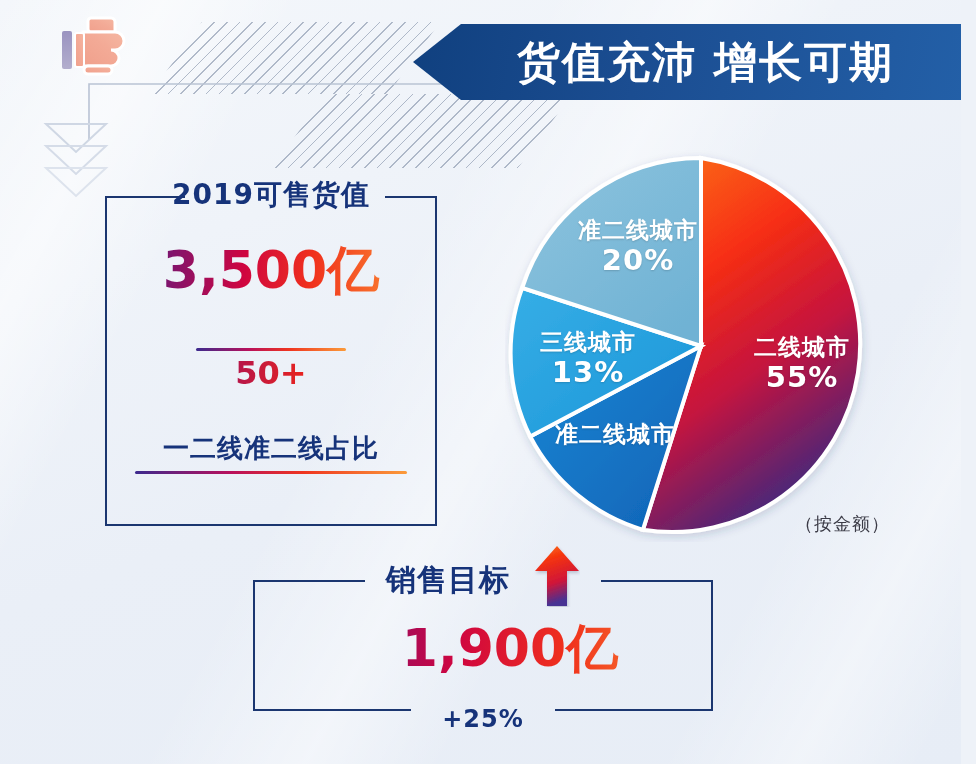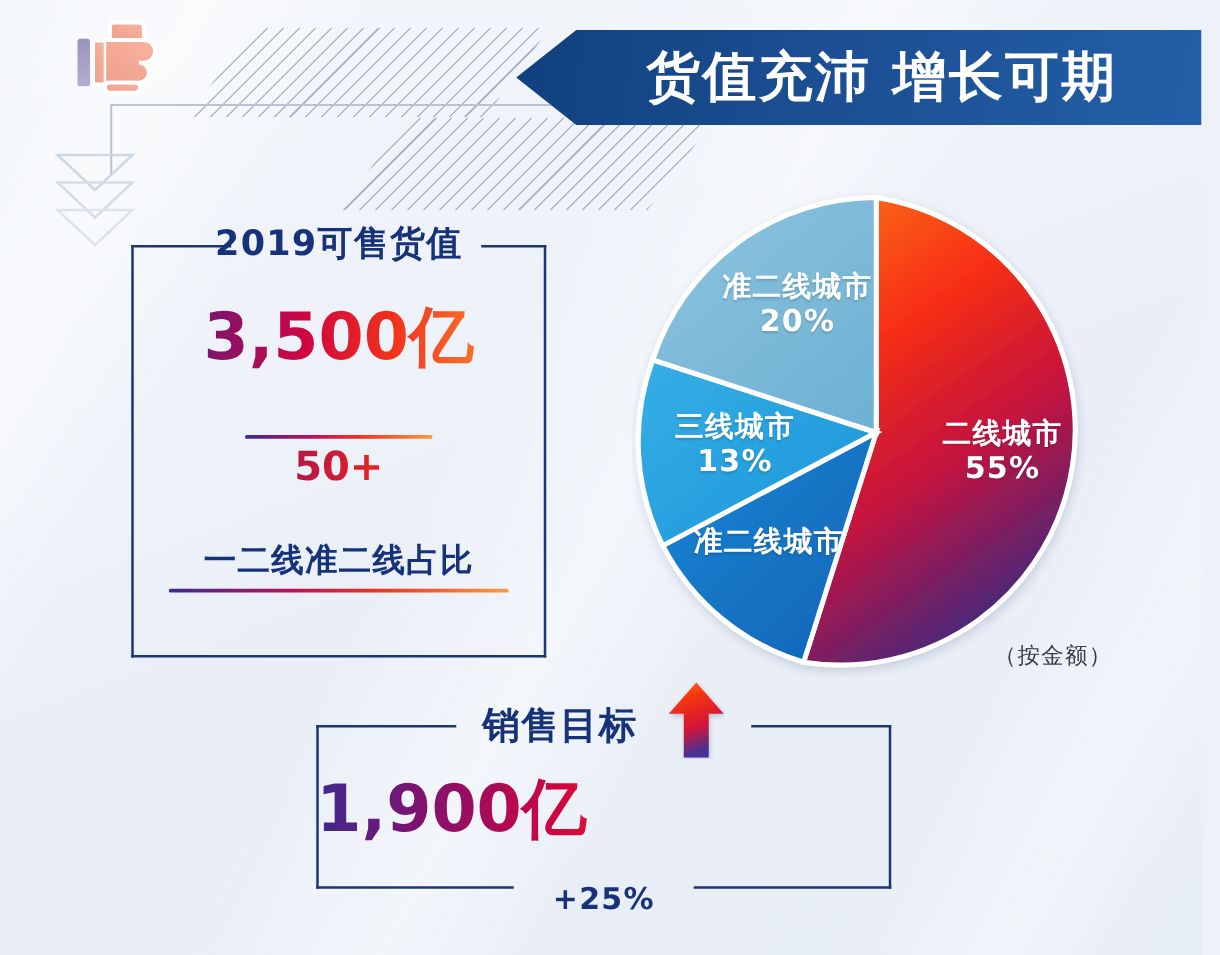--- a/index.html
+++ b/index.html
@@ -115,21 +115,21 @@
     font-family:"DejaVu Sans","Liberation Sans",sans-serif;
     text-align:center;
   }
   .slice-label{
     position:absolute;color:#ffffff;text-align:center;line-height:1.12;
     font-family:"DejaVu Sans","Liberation Sans",sans-serif;
     font-weight:bold;text-shadow:0 1px 2px rgba(0,0,0,.16);
     pointer-events:none;
   }
   .slice-label .nm{display:block;font-size:23px;letter-spacing:1px;}
-  .slice-label .pc{display:block;font-size:24px;letter-spacing:1px;}
+  .slice-label .pc{display:block;font-size:29px;letter-spacing:1px;}
 
   
   .target-box{position:absolute;left:253px;top:580px;width:460px;height:131px;}
   .target-box .edge{position:absolute;background:#1b3670;}
   .tb-left  {left:0;top:0;width:2px;height:131px;}
   .tb-right {right:0;top:0;width:2px;height:131px;}
   .tb-top-l {left:0;top:0;width:112px;height:2px;}
   .tb-top-r {right:0;top:0;width:112px;height:2px;}
   .tb-bot-l {left:0;bottom:0;width:158px;height:2px;}
   .tb-bot-r {right:0;bottom:0;width:158px;height:2px;}
@@ -138,26 +138,26 @@
     position:absolute;left:0;top:-27px;width:460px;
     display:flex;align-items:center;justify-content:center;gap:24px;
   }
   .target-head .htxt{
     color:#16337a;font-size:30px;font-weight:bold;letter-spacing:1px;
     font-family:"DejaVu Sans","Liberation Sans",sans-serif;
   }
   .arrow-icon{width:46px;height:62px;display:block;margin-top:-8px;}
 
   .target-value{
-    position:absolute;left:0;top:42px;width:460px;text-align:left;
+    position:absolute;left:0;top:42px;width:460px;text-align:center;
     font-size:52px;font-weight:bold;line-height:1;
     font-family:"DejaVu Sans","Liberation Sans",sans-serif;
     background:linear-gradient(95deg,#3c2a8e 0%,#7e1270 18%,#cf0540 42%,#f0301c 64%,#fb8b34 90%,#ff9b42 100%);
     -webkit-background-clip:text;background-clip:text;
-    -webkit-text-fill-color:transparent;color:transparent;
+    -webkit-text-fill-color:transparent;color:transparent;padding-left:27px;
   }
   .target-growth{
     position:absolute;left:0;bottom:-22px;width:460px;text-align:center;
     color:#16337a;font-size:24px;font-weight:bold;letter-spacing:1px;
     font-family:"DejaVu Sans","Liberation Sans",sans-serif;
   }
 </style>
 </head>
 <body>
 

